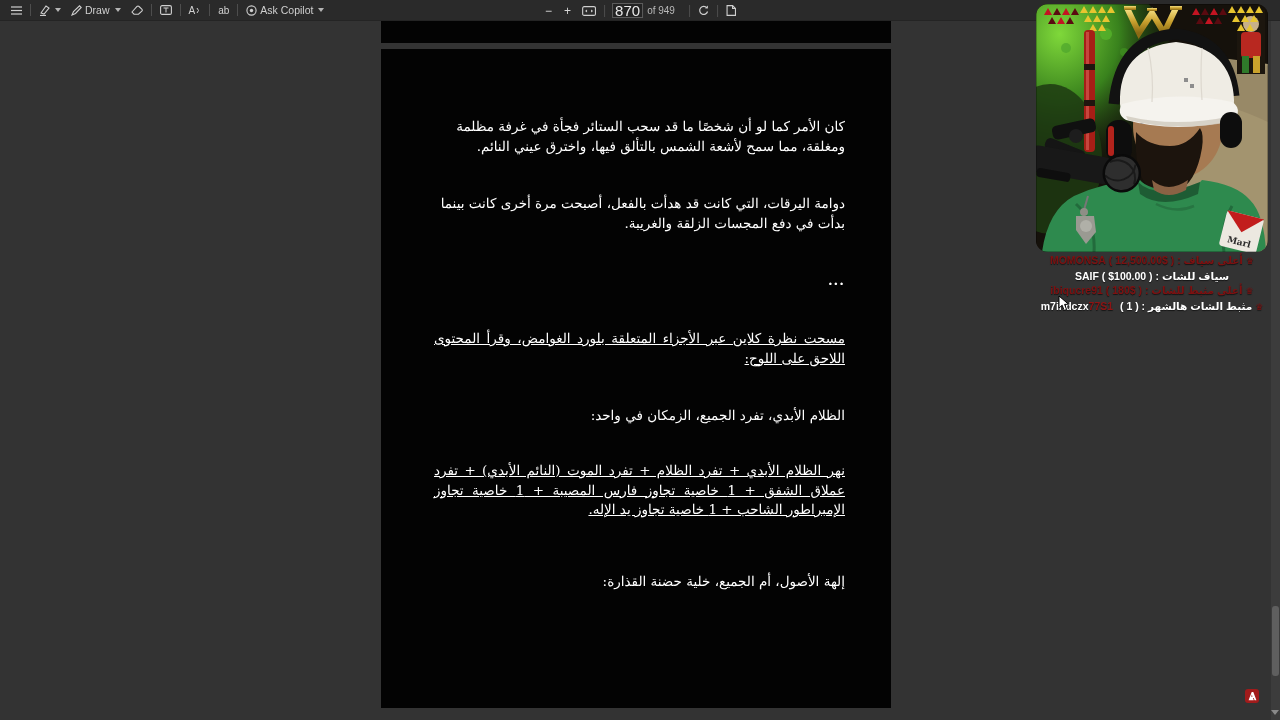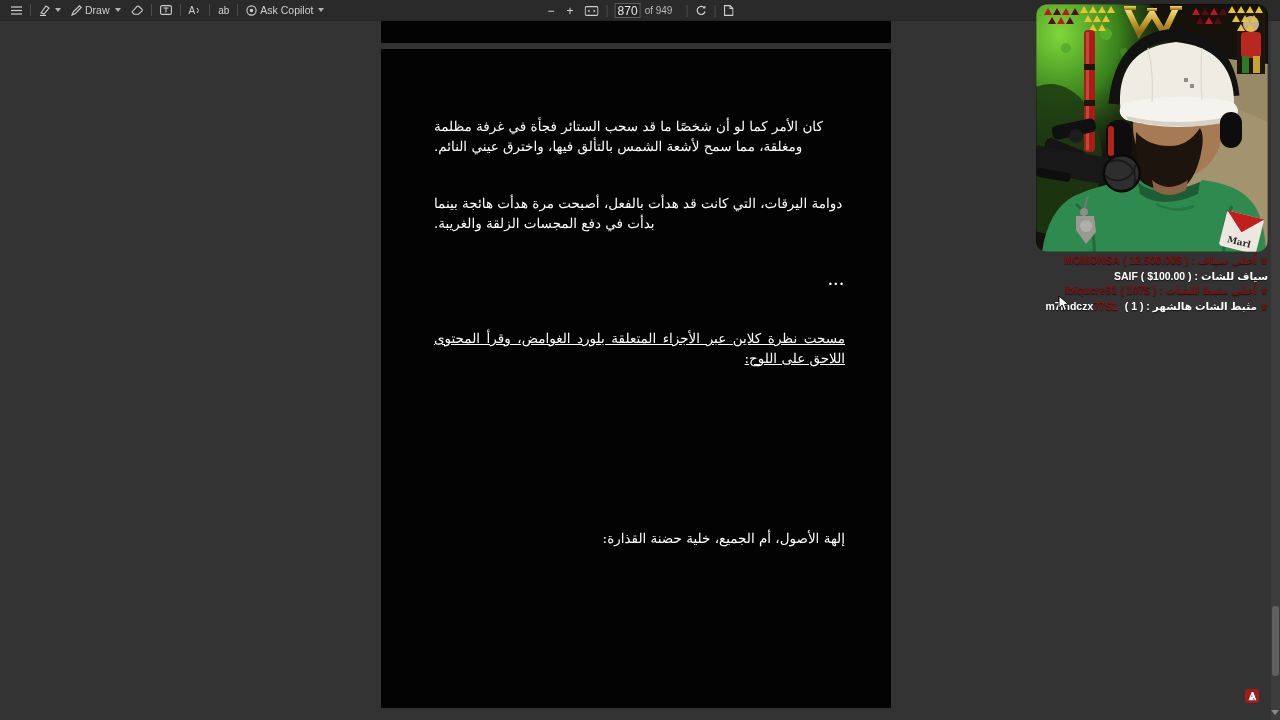--- a/index.html
+++ b/index.html
@@ -14,52 +14,52 @@
   .tb-left { display:flex; align-items:center; padding-left:6px; }
   .tb-center { position:absolute; left:50%; top:0; height:21px; transform:translateX(-50%);
                display:flex; align-items:center; }
   .tb-btn { display:flex; align-items:center; gap:3px; padding:0 5px; height:17px;
             border-radius:2px; font-size:10.5px; color:#cfcfcf; cursor:default; }
   .tb-sep { width:1px; height:12px; background:#4d4d4d; margin:0 3px; }
   .chev { width:0; height:0; border-left:3px solid transparent; border-right:3px solid transparent;
           border-top:4px solid #b5b5b5; margin-left:2px; }
   .tb-glyph { font-size:10px; color:#d2d2d2; }
   .page-box { min-width:24px; height:15px; border:1px solid #5c5c5c; background:#232323;
-              color:#e8e8e8; font-size:12px; display:flex; align-items:center;
+              color:#e8e8e8; font-size:15px; display:flex; align-items:center;
               justify-content:center; padding:0 2px; margin:0 4px; }
   .page-total { font-size:10px; color:#b9b9b9; margin-right:11px; white-space:nowrap; }
   .zoom-glyph { font-size:12px; padding:0 6px; color:#d6d6d6; }
   .title-tail { position:absolute; right:4px; top:4px; font-size:9px; color:#e6e6e6; z-index:4; }
 
   
   .scroll-track { position:absolute; right:0; top:21px; width:9px; height:699px; background:#3c3c3c; z-index:3; }
   .scroll-thumb { position:absolute; right:1px; top:585px; width:7px; height:70px; background:#5f5f5f; border-radius:3px; }
   .scroll-arrow-down { position:absolute; right:1px; bottom:5px; width:0; height:0;
                        border-left:4px solid transparent; border-right:4px solid transparent;
                        border-top:5px solid #8a8a8a; }
 
   
   .page-prev { position:absolute; left:381px; top:21px; width:510px; height:22px; background:#030303; }
   .page-main { position:absolute; left:381px; top:49px; width:510px; height:659px; background:#030303; }
   .page-main p { position:absolute; left:53px; width:411px; direction:rtl; color:#ffffff;
                  font-family:"DejaVu Serif","Liberation Serif",serif;
                  font-size:13.5px; line-height:19.5px; }
-  .p-center  { text-align:left; }
+  .p-center  { text-align:right; }
   .p-justify { text-align:justify;text-decoration:underline; }
   .p-right   { text-align:right; }
   .p-dots    { text-align:right; font-weight:bold; letter-spacing:1px; }
 
   
   .webcam { position:absolute; left:1036px; top:4px; width:232px; height:248px;
             border-radius:12px; overflow:hidden; background:#15110b; z-index:6; }
   .webcam svg { display:block; }
 
   
   .stream-lines { position:absolute; left:1036px; top:253px; width:232px; z-index:6;
-                  direction:rtl; text-align:right; font-weight:bold; font-size:10.5px;
+                  direction:rtl; text-align:center; font-weight:bold; font-size:10.5px;
                   line-height:14.5px; text-shadow:0 1px 1px rgba(0,0,0,.6); white-space:nowrap; }
   .line-red   { color:#7d1111; }
   .line-white { color:#ffffff; }
   .crown { font-size:9px; margin-left:3px; }
   .clipped-red { color:#8d1414; direction:ltr; unicode-bidi:embed; margin-right:4px; }
 
   
   .cursor { position:absolute; left:1058px; top:295px; z-index:9; }
 
   
@@ -167,24 +167,26 @@
 
   <div class="scroll-track">
     <div class="scroll-thumb"></div>
     <div class="scroll-arrow-down"></div>
   </div>
 
   <div class="page-prev"></div>
 
   <div class="page-main">
     <p class="p-center" style="top:68px">كان الأمر كما لو أن شخصًا ما قد سحب الستائر فجأة في غرفة مظلمة ومغلقة، مما سمح لأشعة الشمس بالتألق فيها، واخترق عيني النائم.</p>
-    <p class="p-center" style="top:145px">دوامة اليرقات، التي كانت قد هدأت بالفعل، أصبحت مرة هدأت هائجة بينما بدأت في دفع المجسات الزلقة والغريبة.</p>
+    <p class="p-center" style="top:145px">دوامة اليرقات، التي كانت قد هدأت بالفعل، أصبحت مرة أخرى كانت بينما بدأت في دفع المجسات الزلقة والغريبة.</p>
     <p class="p-dots" style="top:222px">...</p>
     <p class="p-justify" style="top:280px">مسحت نظرة كلاين عبر الأجزاء المتعلقة بلورد الغوامض، وقرأ المحتوى اللاحق على اللوح:</p>
-    <p class="p-right" style="top:480px">إلهة الأصول، أم الجميع، خلية حضنة القذارة:</p>
+    <p class="p-right" style="top:357px">الظلام الأبدي، تفرد الجميع، الزمكان في واحد:</p>
+    <p class="p-justify" style="top:412px">نهر الظلام الأبدي + تفرد الظلام + تفرد الموت (النائم الأبدي) + تفرد عملاق الشفق + 1 خاصية تجاوز فارس المصيبة + 1 خاصية تجاوز الإمبراطور الشاحب + 1 خاصية تجاوز يد الإله.</p>
+    <p class="p-right" style="top:523px">إلهة الأصول، أم الجميع، خلية حضنة القذارة:</p>
   </div>
 
   <div class="webcam">
     <svg width="232" height="248" viewBox="0 0 232 248">
       <defs>
         <radialGradient id="greenGlow" cx="0.35" cy="0.3" r="0.75">
           <stop offset="0" stop-color="#7fd83a"></stop>
           <stop offset="0.45" stop-color="#39821d"></stop>
           <stop offset="1" stop-color="#0c1408" stop-opacity="0"></stop>
         </radialGradient>
@@ -332,21 +334,21 @@
         <text x="205" y="241" font-size="9" text-anchor="middle" fill="#2b2b2b" font-family="DejaVu Serif, serif" font-weight="bold">Marl</text>
       </g>
 
       <rect x="0" y="0" width="232" height="248" fill="none" stroke="#000" opacity="0.25" stroke-width="2"></rect>
     </svg>
   </div>
 
   <div class="stream-lines">
     <div class="line-red"><span class="crown">♛</span><span>أعلى سياف : ( $12,500.00 ) MOMONSA</span></div>
     <div class="line-white">سياف للشات : SAIF ( $100.00 )</div>
-    <div class="line-red"><span class="crown">♛</span><span>أعلى مثبط للشات : ( $107 ) ibiqucre91</span></div>
+    <div class="line-red"><span class="crown">♛</span><span>أعلى مثبط للشات : ( $180 ) ibiqucre91</span></div>
     <div class="line-white"><span class="crown line-red">♛</span><span>مثبط الشات هالشهر : ( 1 ) m7indczx</span><span class="clipped-red">77S1</span></div>
   </div>
 
   <div class="cursor">
     <svg width="12" height="17" viewBox="0 0 12 17">
         <path d="M1 1 L1 13 L4.2 10.2 L6.2 15.5 L8.6 14.5 L6.6 9.4 L10.5 9.2 Z" fill="#ffffff" stroke="#000000" stroke-width="1"></path>
       </svg>
   </div>
 
   <div class="acrobat-icon">

